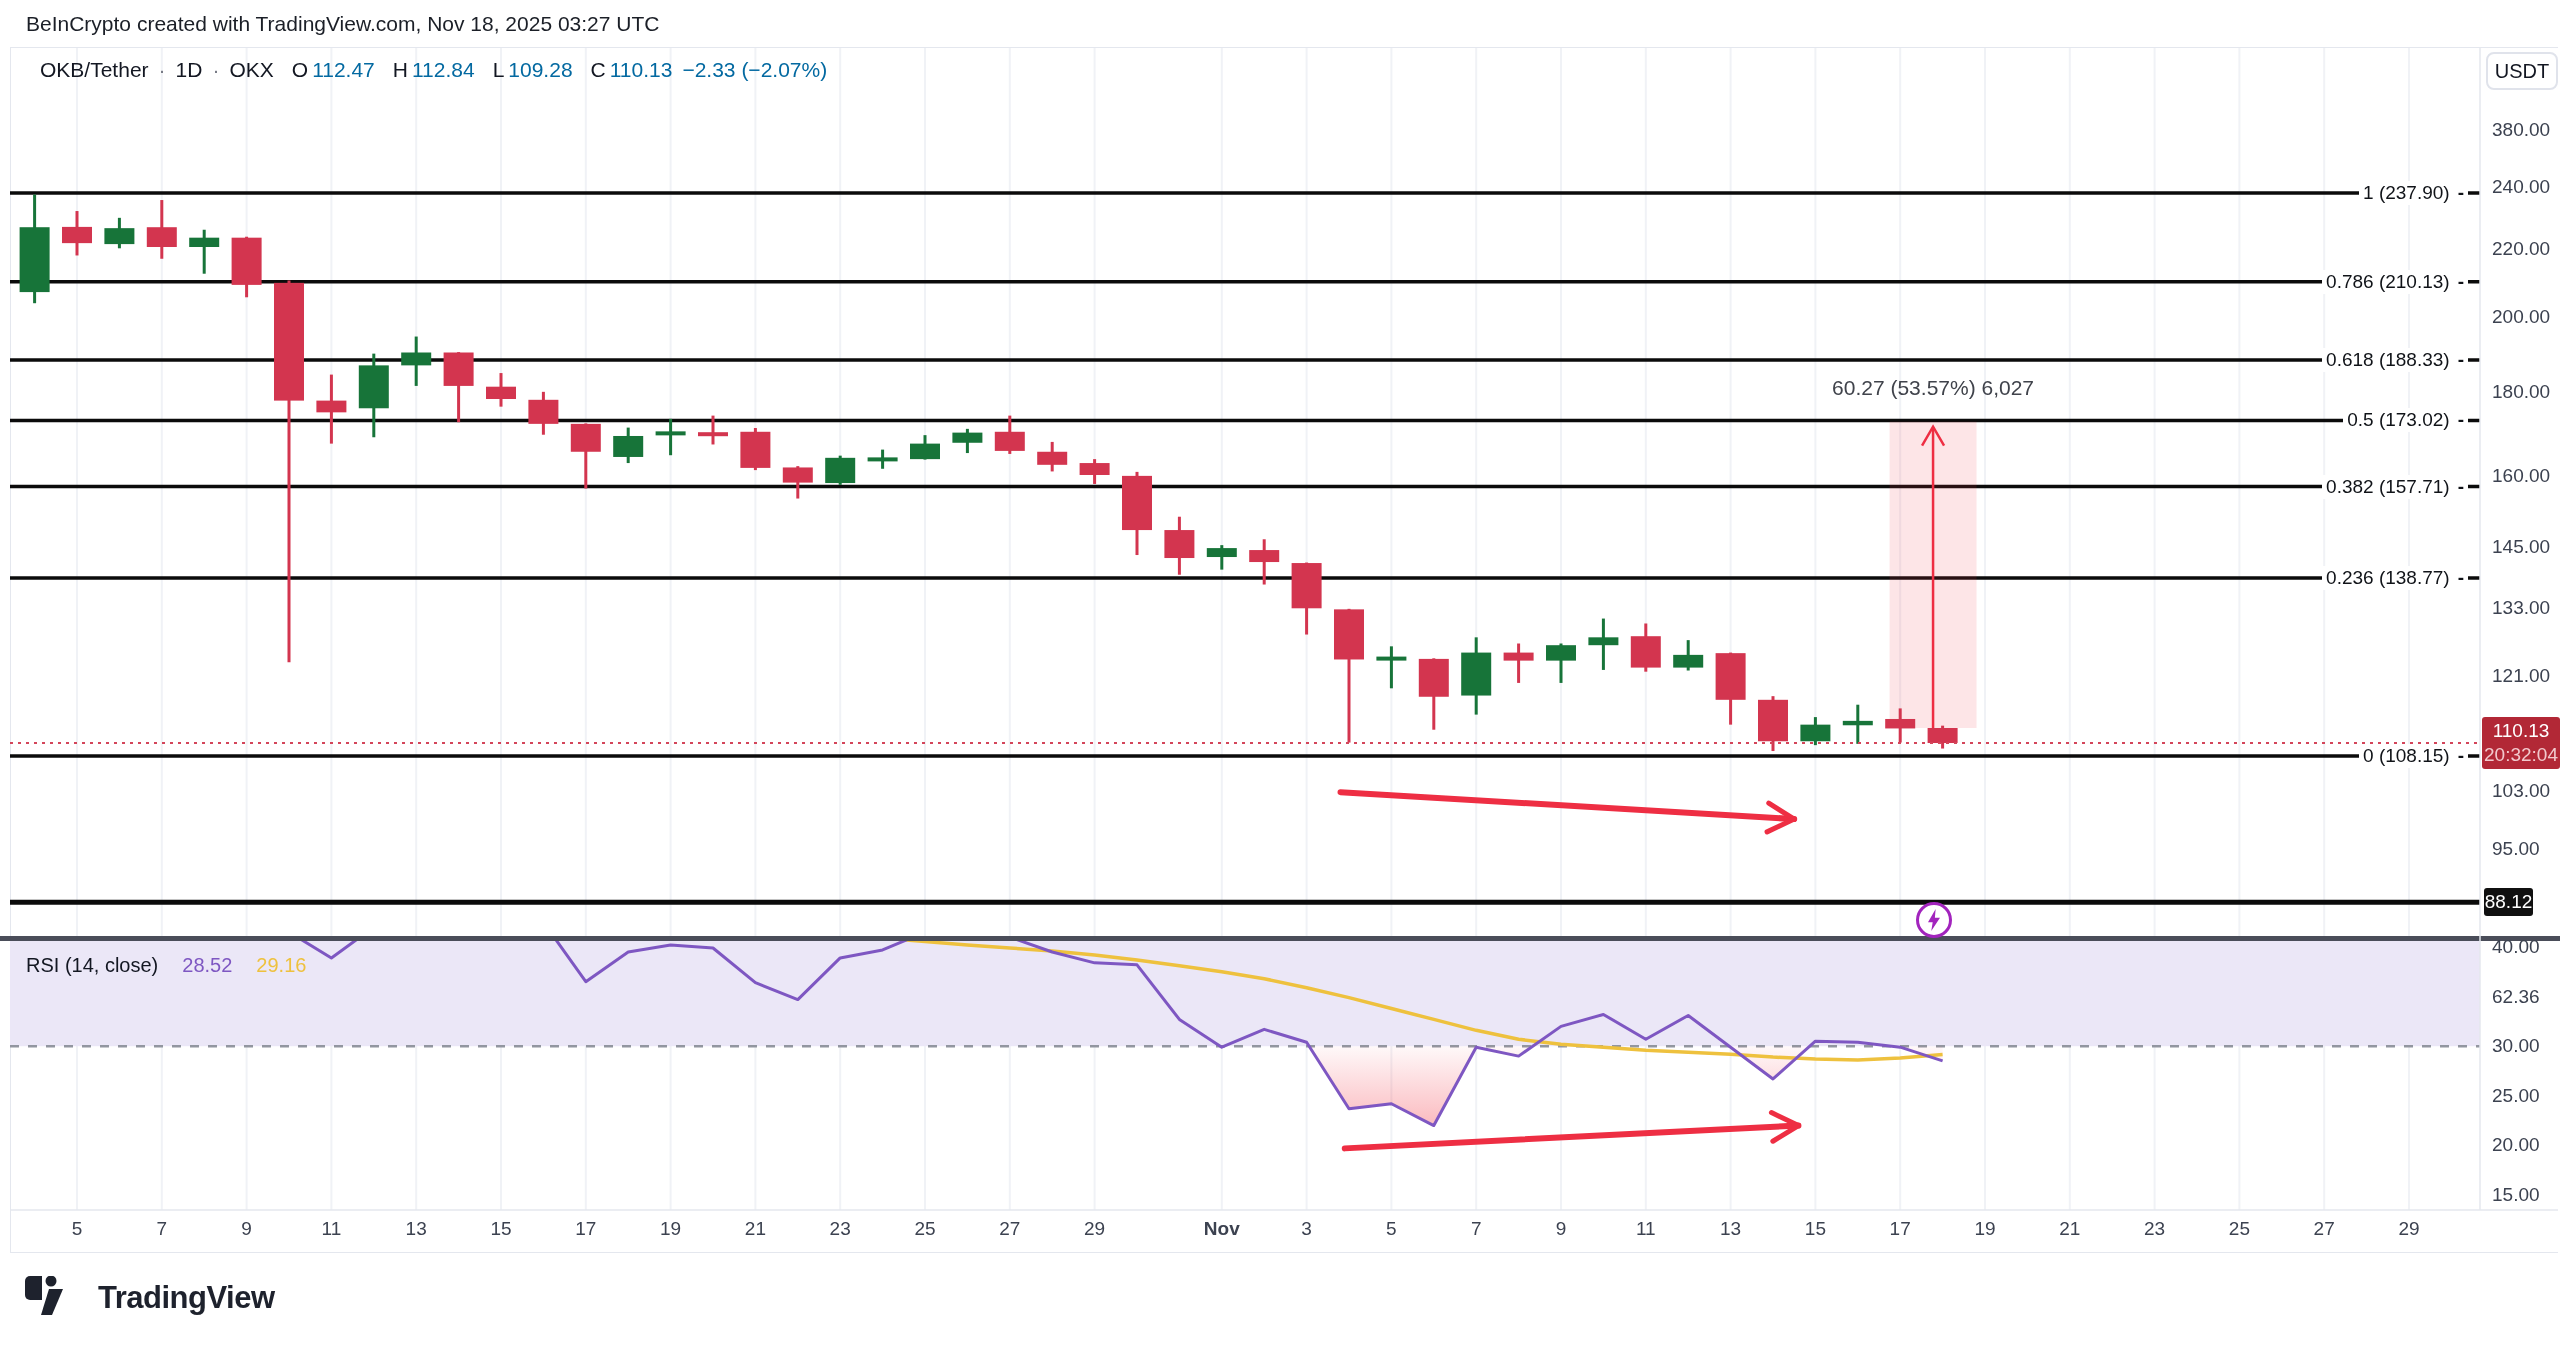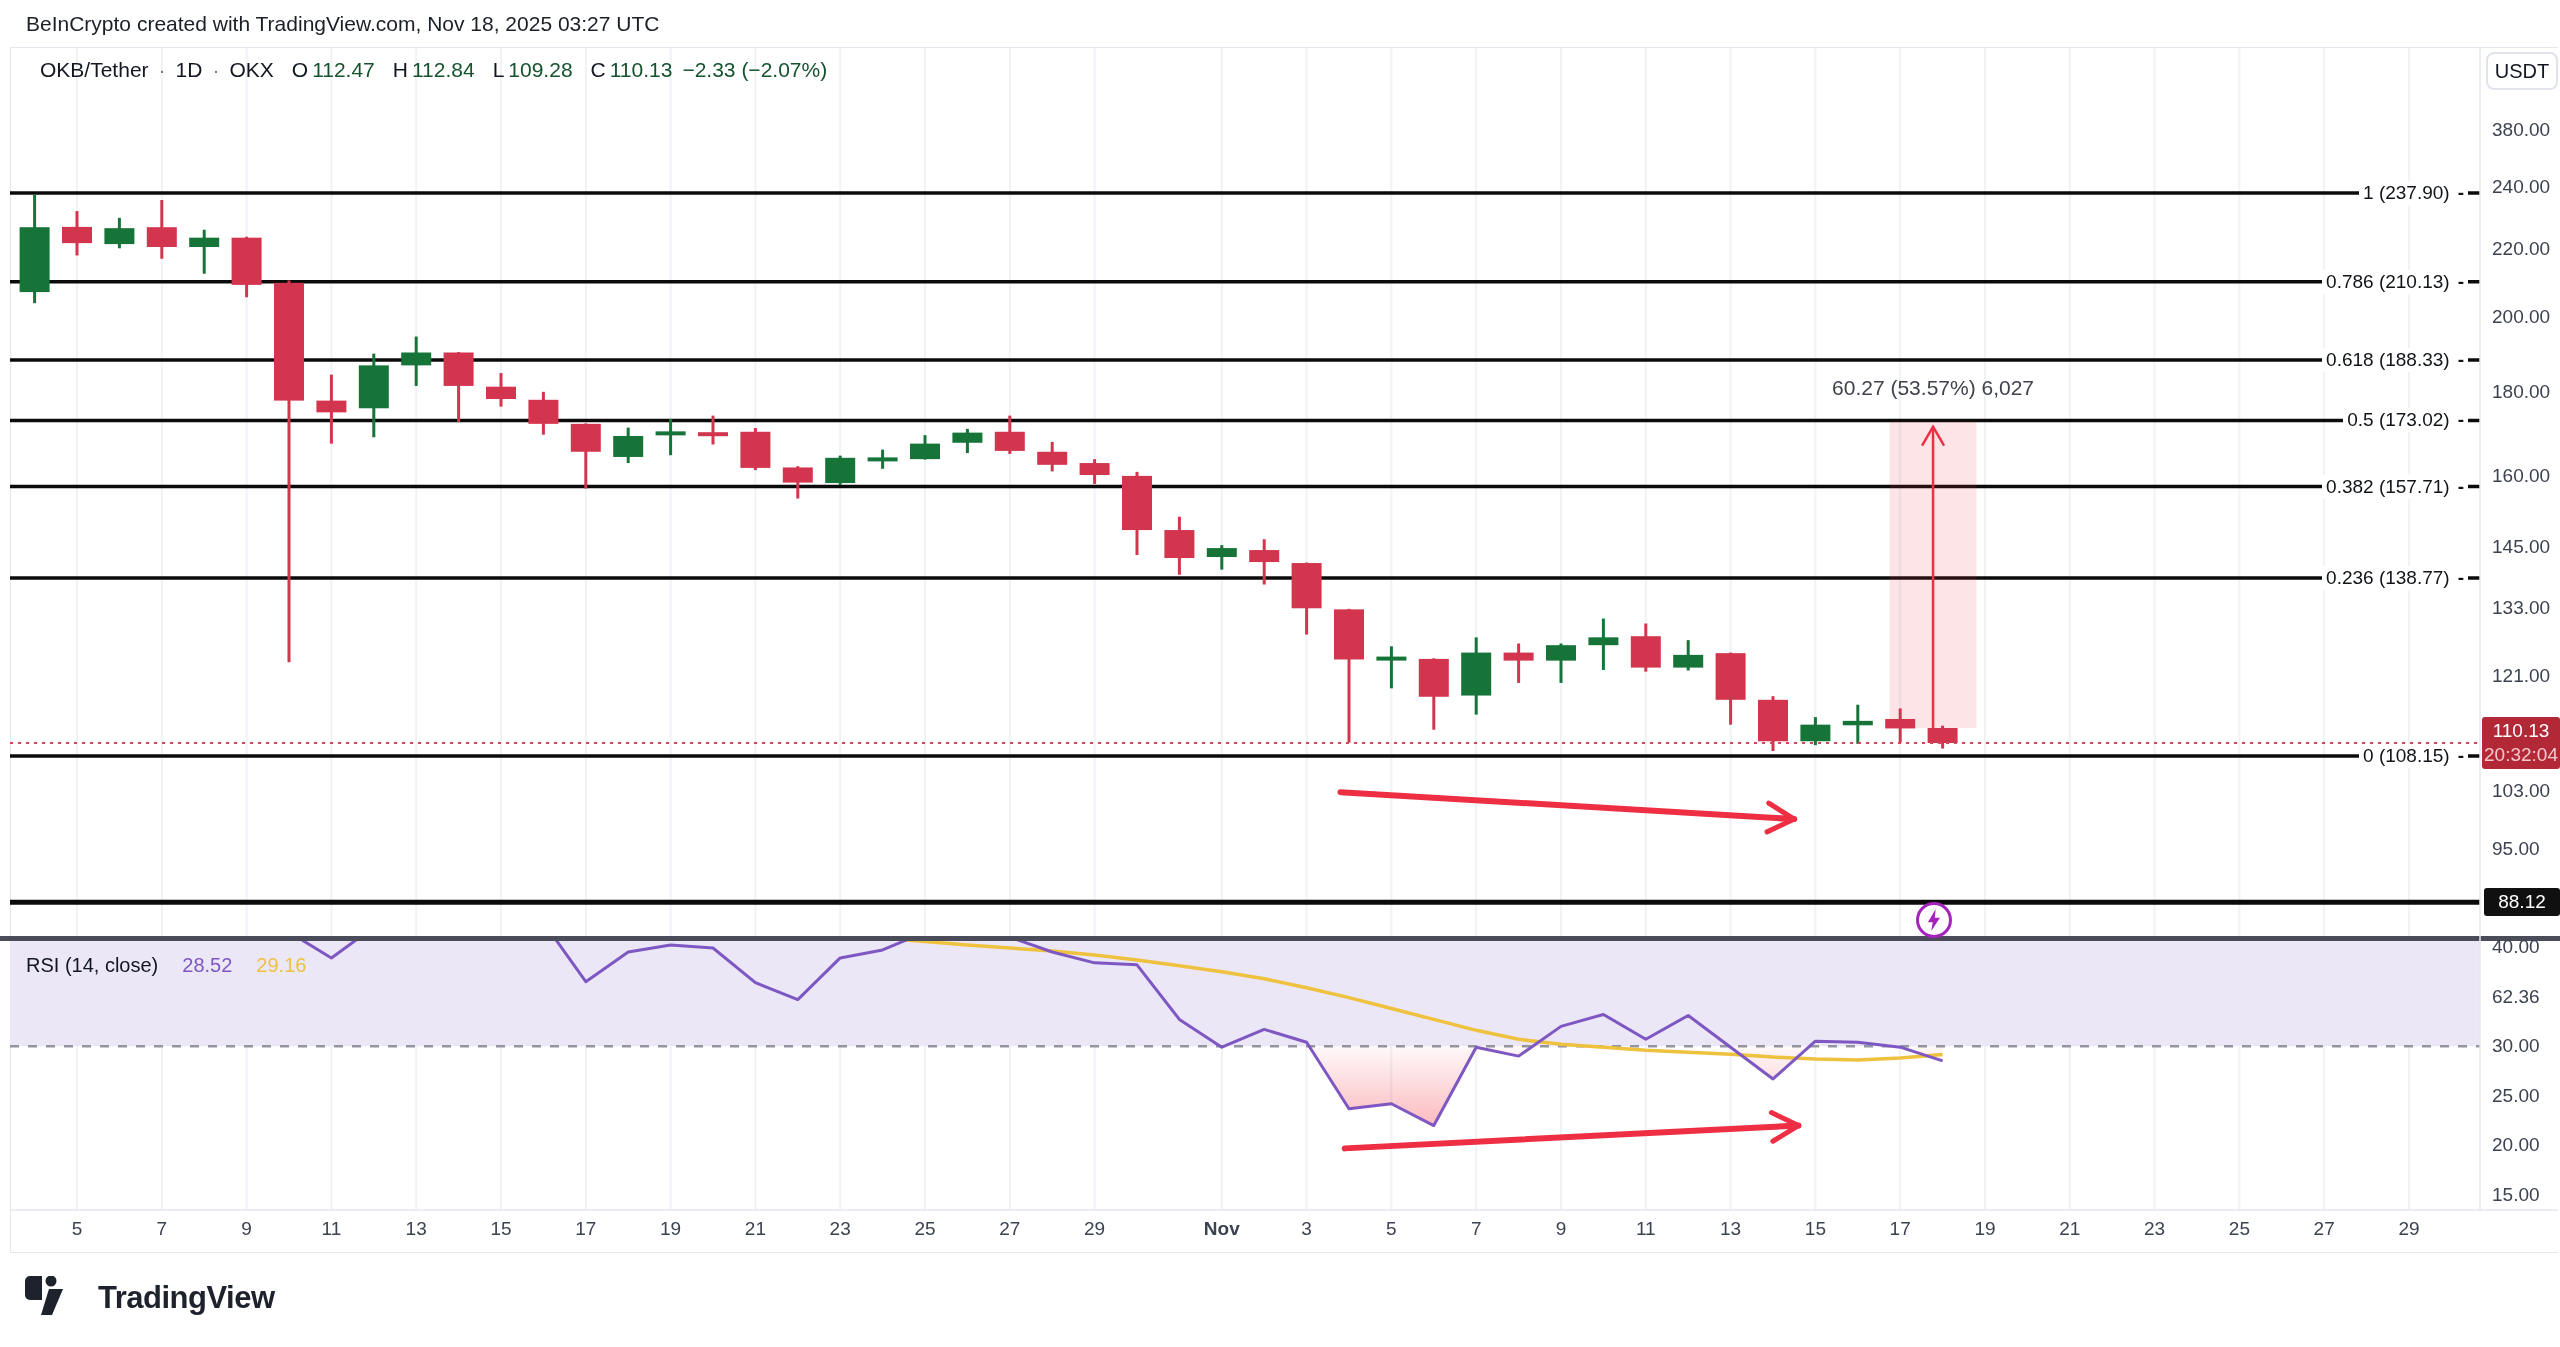--- a/index.html
+++ b/index.html
@@ -3,36 +3,36 @@
 <meta charset="utf-8">
 <style>
   html,body{margin:0;padding:0;background:#fff;}
   #stage{position:relative;width:2560px;height:1347px;background:#ffffff;overflow:hidden;
          font-family:"Liberation Sans","DejaVu Sans",sans-serif;color:#131722;}
   .hdr{position:absolute;left:26px;top:12px;font-size:21px;color:#1b1f27;}
   .chart-frame{position:absolute;left:10px;top:47px;width:2548px;height:1206px;
                border:1px solid #e4e7ee;border-right:none;box-sizing:border-box;background:#fff;}
   .sym-row{position:absolute;left:40px;top:58px;font-size:21px;display:flex;gap:10px;align-items:baseline;white-space:nowrap;}
   .sym-row .sep{color:#787b86;}
-  .red-val{color:#14532d;}
+  .red-val{color:#0369a1;}
   .ohlc-group{display:flex;gap:4px;margin-left:8px;}
   .ohlc-letter{color:#131722;}
   .usdt-pill{position:absolute;left:2486px;top:52px;width:72px;height:38px;border:2px solid #e0e3eb;
              border-radius:8px;display:flex;align-items:center;justify-content:center;
              font-size:20px;color:#131722;background:#fff;box-sizing:border-box;}
   .scale-tick{position:absolute;left:2492px;transform:translateY(-50%);font-size:19px;color:#3c4250;white-space:nowrap;}
   .x-tick{position:absolute;top:1229px;transform:translate(-50%,-50%);font-size:19px;color:#3c4250;}
   .x-tick.bold{font-weight:bold;text-align:center;}
   .fib-label{position:absolute;transform:translateY(-50%);font-size:19px;color:#101318;background:#ffffff;
              padding:1px 4px;white-space:nowrap;}
   .fib-dash{display:inline-block;margin-left:8px;font-weight:bold;}
   .price-badge{position:absolute;left:2482px;width:78px;background:#b22836;color:#fff;border-radius:3px;
                text-align:center;font-size:19px;line-height:24px;padding:2px 0;}
   .price-badge .countdown{color:#f2c9cd;}
-  .support-badge{position:absolute;left:2484px;width:76px;background:#101010;color:#fff;border-radius:3px;
+  .support-badge{position:absolute;left:2484px;width:49px;background:#101010;color:#fff;border-radius:3px;
                  text-align:center;font-size:19px;line-height:28px;}
   .rsi-row{position:absolute;left:26px;top:954px;font-size:20px;display:flex;gap:24px;align-items:baseline;}
   .rsi-val{font-weight:normal;}
   .measure-label{position:absolute;transform:translate(-50%,-50%);font-size:21px;color:#40434b;white-space:nowrap;}
   .bolt-circle{position:absolute;width:36px;height:36px;border:3px solid #a224bd;border-radius:50%;
                background:#fff;box-sizing:border-box;display:flex;align-items:center;justify-content:center;}
   .logo{position:absolute;left:24px;top:1276px;display:flex;align-items:flex-end;gap:28px;}
   .logo-text{font-size:31px;font-weight:bold;color:#1e222d;letter-spacing:-0.5px;}
 </style>
 </head>

